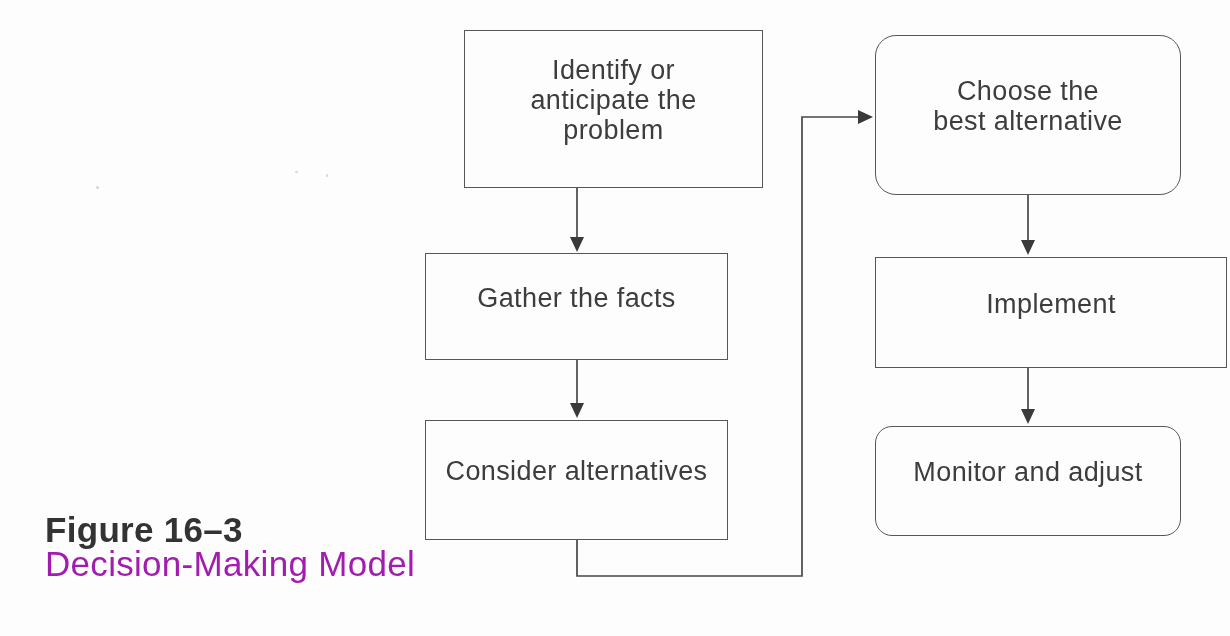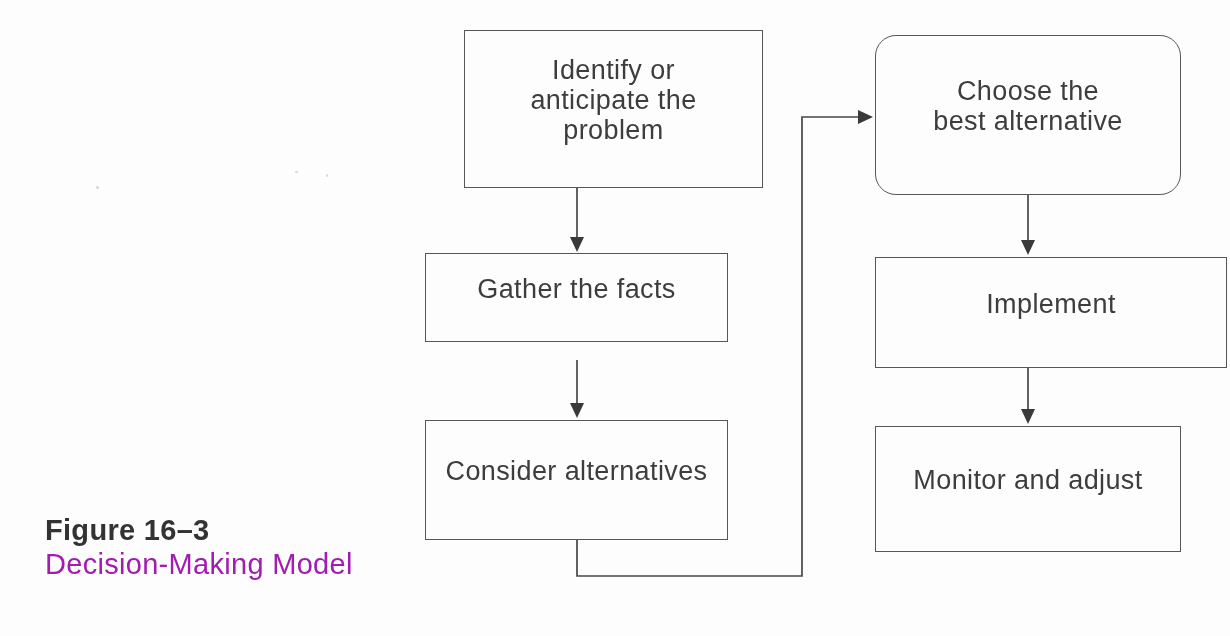--- a/index.html
+++ b/index.html
@@ -36,33 +36,33 @@
     font-size: 27px;
     line-height: 30px;
     letter-spacing: 0.4px;
     padding-bottom: 18px;
   }
   .node .lbl {
     white-space: pre-line;
   }
   
   .n1 { left: 425px; top: 30px;  width: 299px; height: 158px; margin-left: 39px; }
-  .n2 { left: 425px; top: 253px; width: 303px; height: 89px; }
+  .n2 { left: 425px; top: 253px; width: 303px; height: 107px; }
   .n3 { left: 425px; top: 420px; width: 303px; height: 120px; }
   
   .n4 { left: 875px; top: 35px;  width: 306px; height: 160px; border-radius: 21px; }
   .n5 { left: 875px; top: 257px; width: 352px; height: 111px; }
-  .n6 { left: 875px; top: 426px; width: 306px; height: 126px; }
+  .n6 { left: 875px; top: 426px; width: 306px; height: 110px; border-radius: 17px; }
 
   .caption {
     position: absolute;
     left: 45px;
     top: 513px;
     color: #3a3a3a;
-    font-size: 29px;
+    font-size: 35px;
     line-height: 34px;
     letter-spacing: 0.3px;
   }
   .caption .cap-title { font-weight: bold; color: #333333; }
   .caption .cap-sub   { font-weight: normal; color: #a21caf; }
 
   .speck {
     position: absolute;
     background: #8a8a8a;
     opacity: 0.35;

